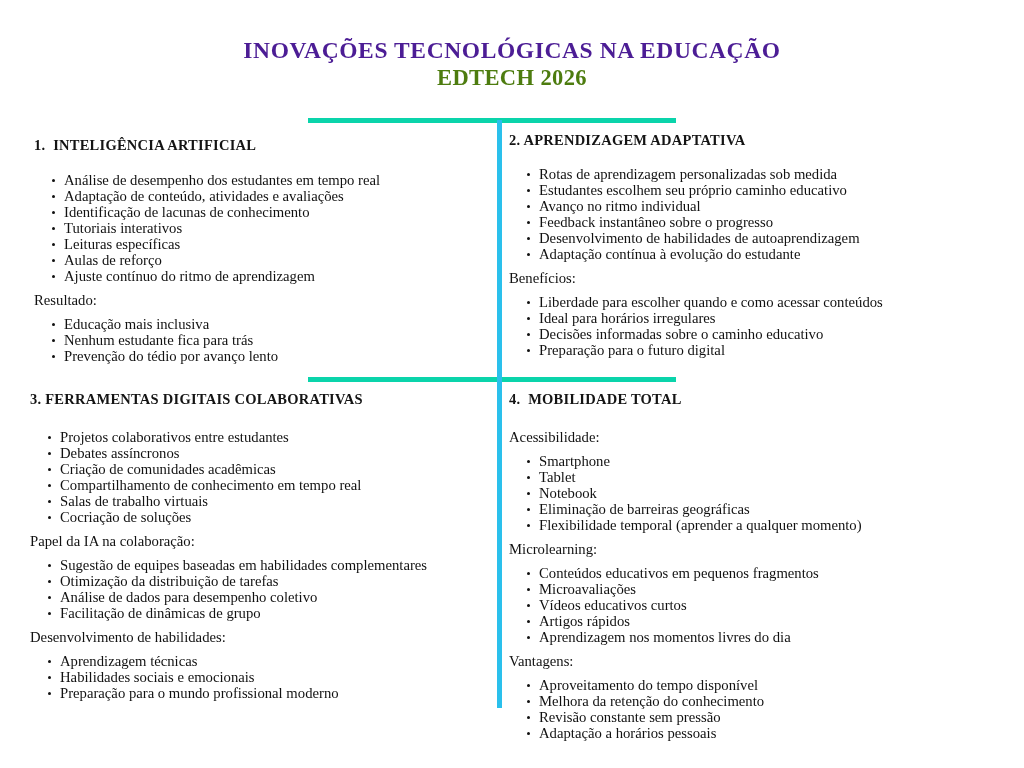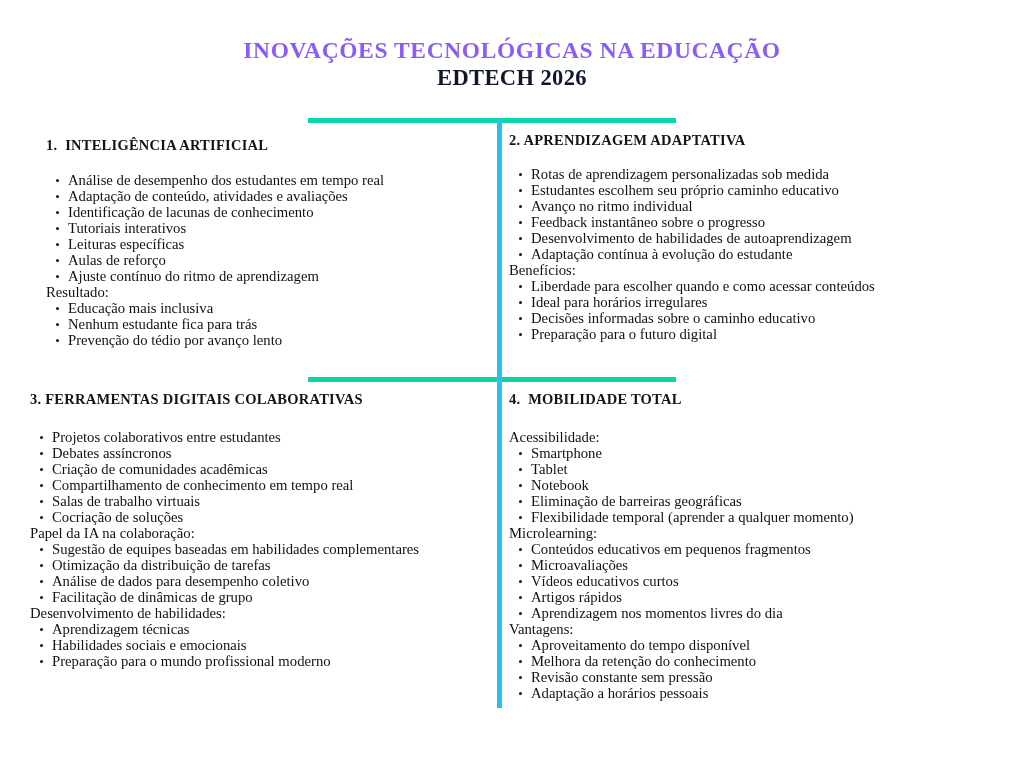--- a/index.html
+++ b/index.html
@@ -22,28 +22,28 @@
     top: 36px;
     left: 0;
     width: 1024px;
     text-align: center;
   }
   .title-line-1 {
     font-size: 23.5px;
     font-weight: bold;
     letter-spacing: 0.6px;
     line-height: 28px;
-    color: #8b5cf6;
+    color: #4c1d95;
   }
   .title-line-2 {
     font-size: 22.5px;
     font-weight: bold;
     letter-spacing: 0.4px;
     line-height: 27px;
-    color: #0f172a;
+    color: #4d7c0f;
   }
 
   
   .rule-h {
     position: absolute;
     left: 308px;
     width: 368px;
     height: 5px;
     background: #0ad4ab;
   }
@@ -54,21 +54,21 @@
     position: absolute;
     left: 497px;
     top: 120px;
     width: 5px;
     height: 588px;
     background: #2ac0ec;
   }
 
   
   .quadrant { position: absolute; }
-  #quadrant-1 { left: 46px;  top: 136px; width: 450px; }
+  #quadrant-1 { left: 34px;  top: 136px; width: 450px; }
   #quadrant-2 { left: 509px; top: 131px; width: 470px; }
   #quadrant-3 { left: 30px;  top: 390px; width: 460px; }
   #quadrant-4 { left: 509px; top: 390px; width: 470px; }
 
   .q-heading {
     font-size: 14.5px;
     font-weight: bold;
     letter-spacing: 0.25px;
     line-height: 18px;
     color: #141414;
@@ -83,21 +83,21 @@
     font-size: 14.7px;
     font-weight: normal;
     line-height: 16px;
     color: #111111;
     margin: 0;
     padding: 0;
   }
 
   ul.bullets {
     list-style: none;
-    margin: 0;
+    margin: 8px;
     padding: 0;
   }
   ul.bullets li {
     position: relative;
     font-size: 14.7px;
     line-height: 16px;
     color: #111111;
     padding-left: 22px;
     margin: 0;
     white-space: nowrap;

